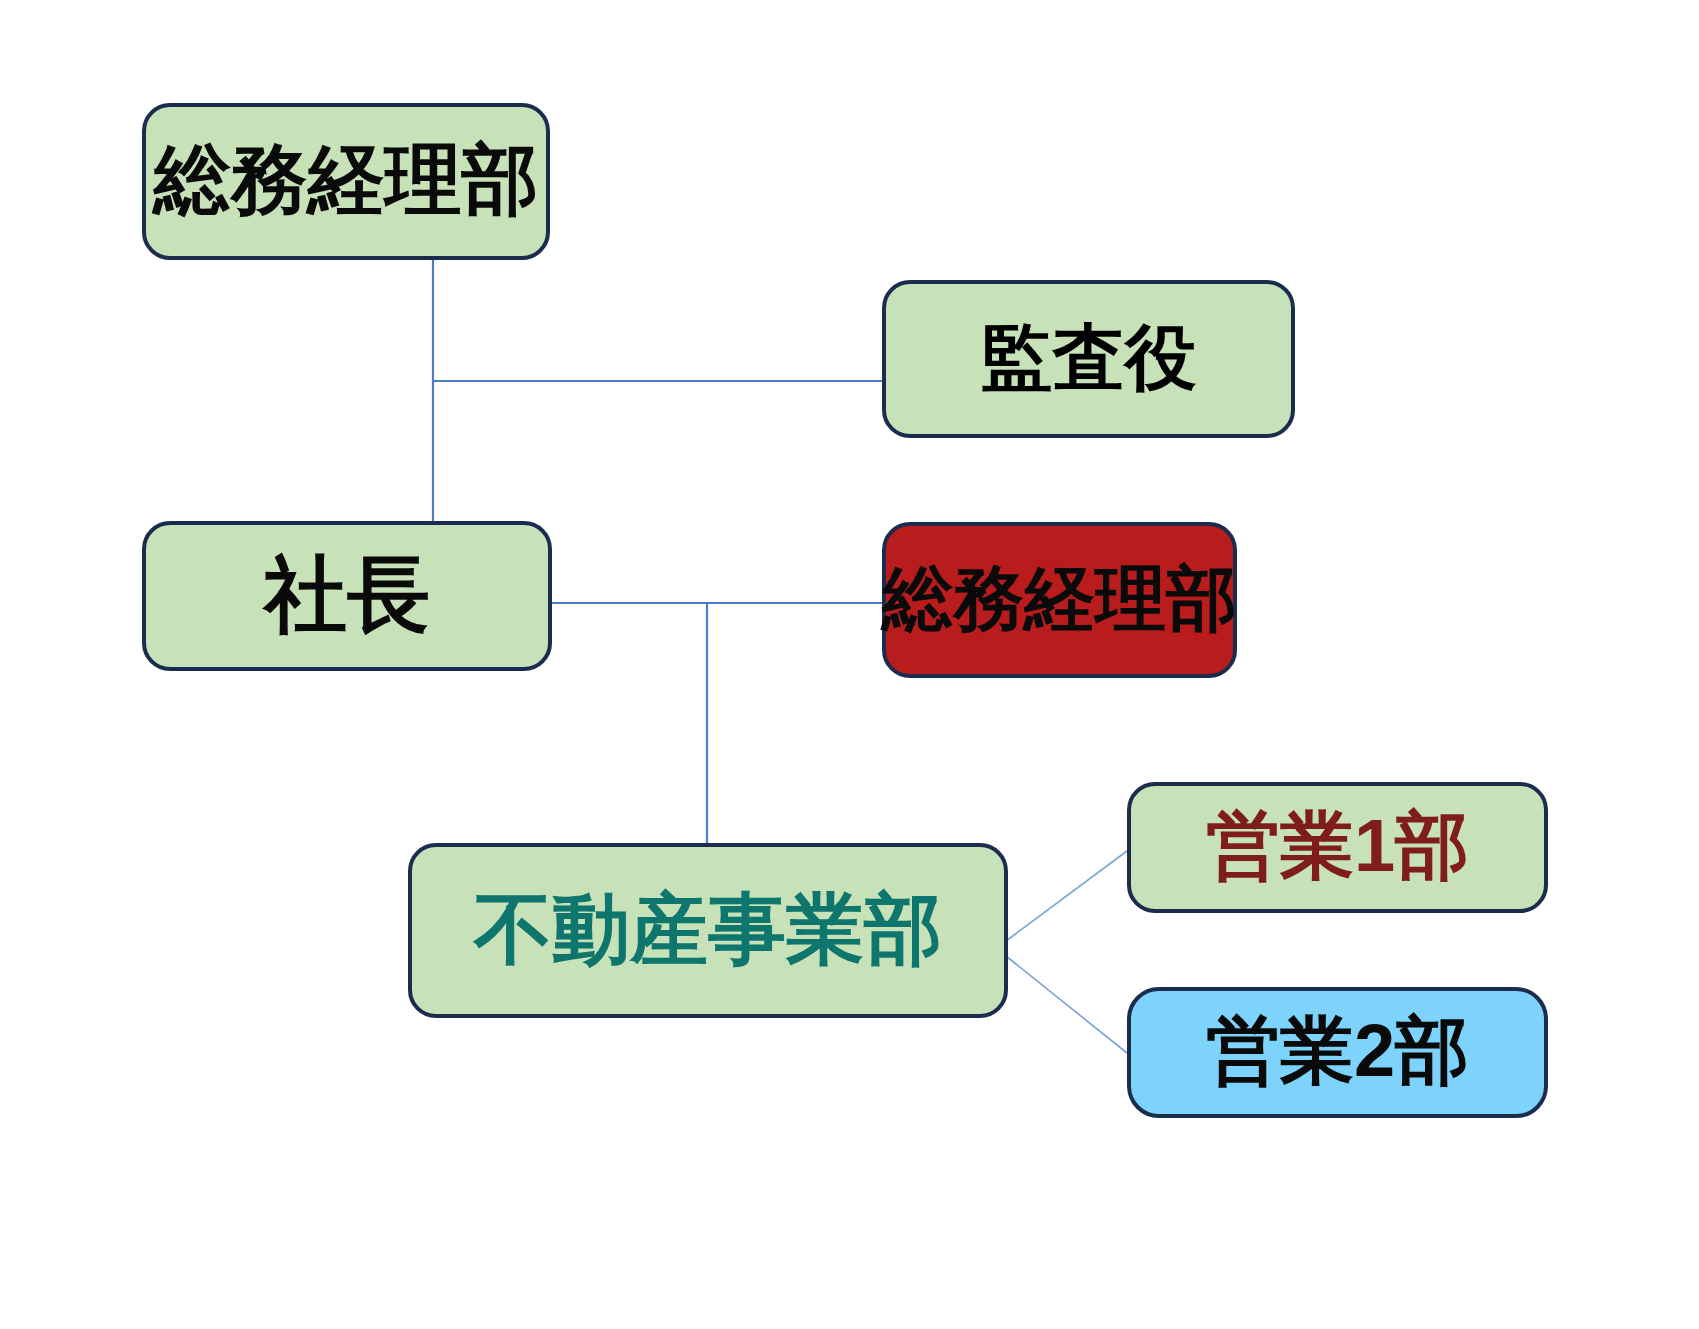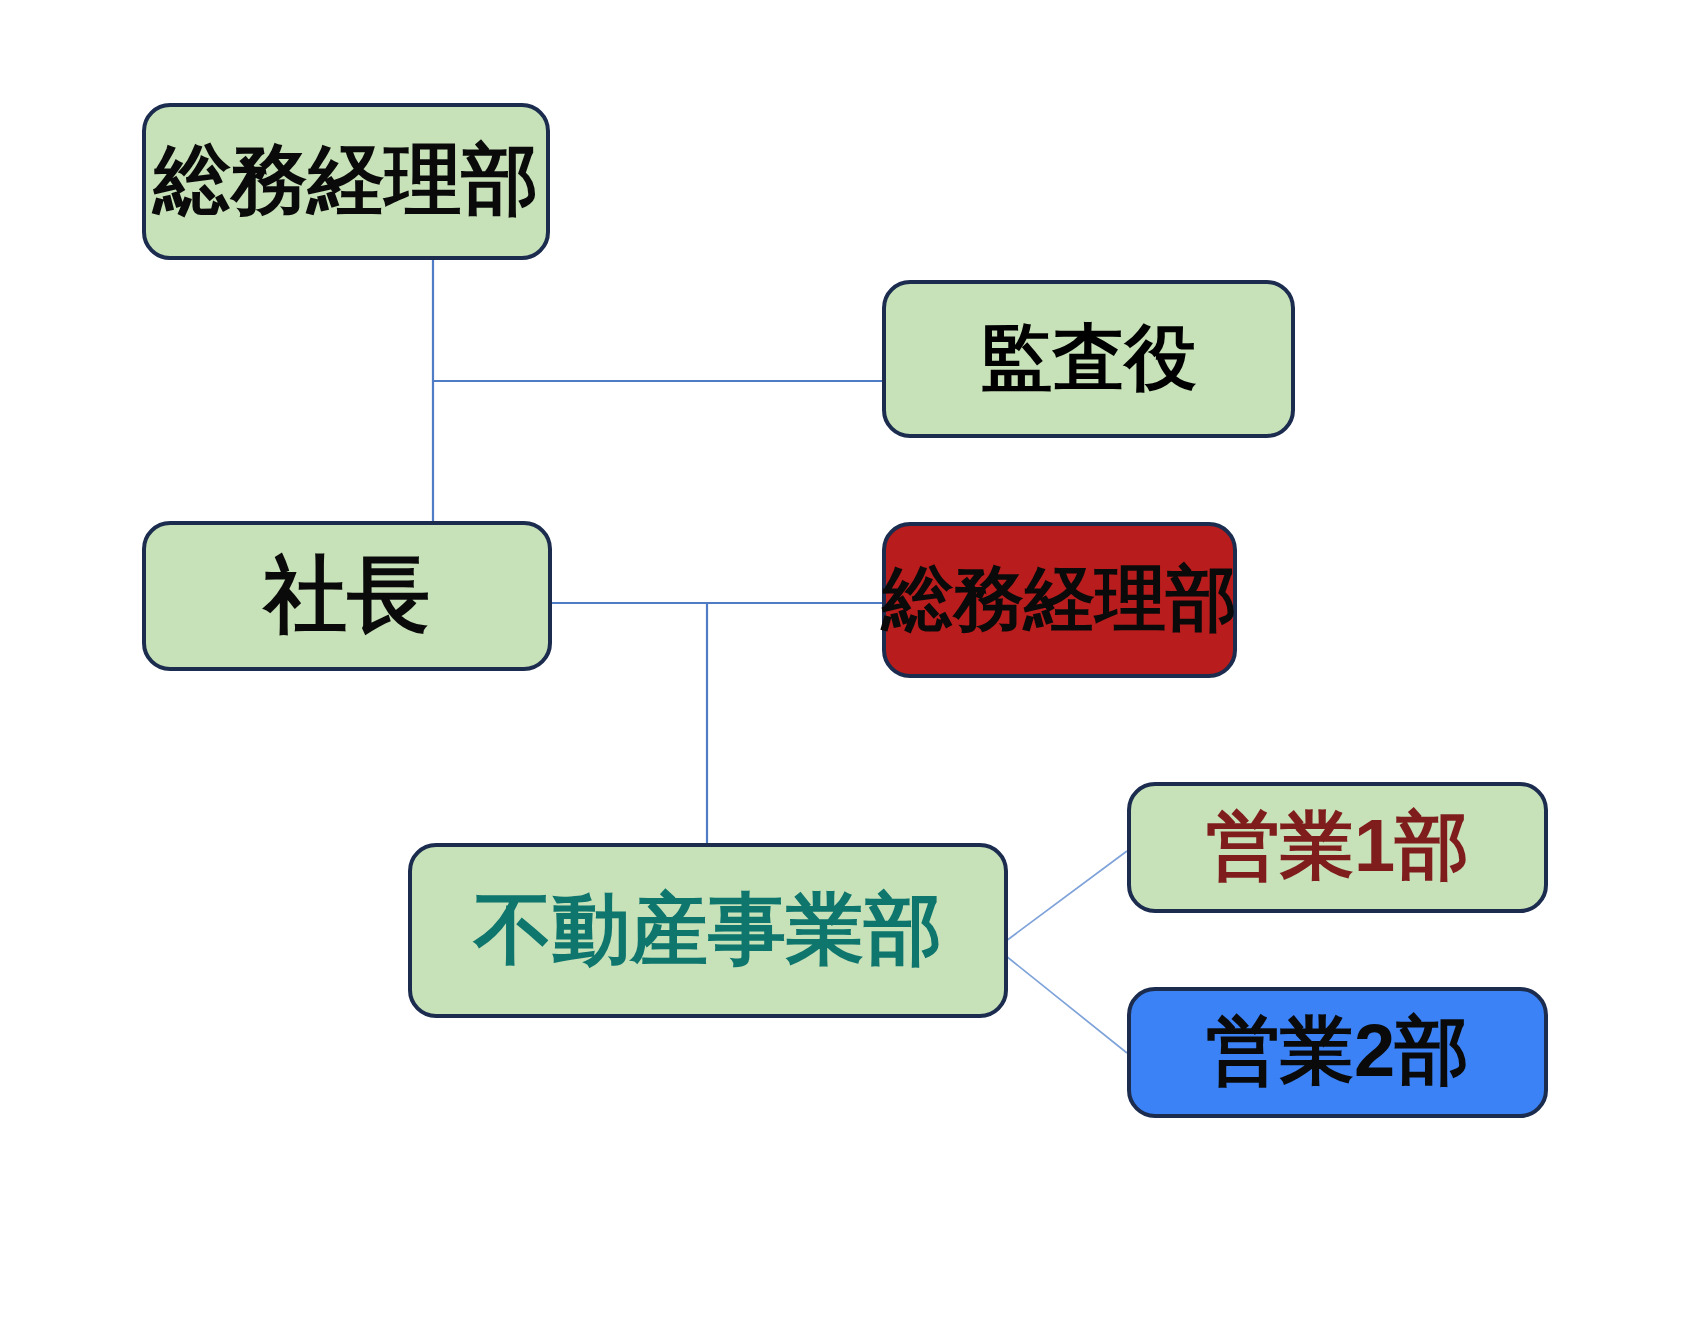--- a/index.html
+++ b/index.html
@@ -54,17 +54,17 @@
       </div>
       <div class="node" style="left: 882px; top: 522px; width: 355px; height: 156px; background: #b91c1c; border-color: rgb(27, 44, 79); color: rgb(10, 10, 10); font-size: 71px;">
         <span class="node-label">総務経理部</span>
       </div>
       <div class="node" style="left: 408px; top: 843px; width: 600px; height: 175px; background: rgb(199, 225, 184); border-color: rgb(27, 44, 79); color: #0f766e; font-size: 78px;">
         <span class="node-label">不動産事業部</span>
       </div>
       <div class="node" style="left: 1127px; top: 782px; width: 421px; height: 131px; background: rgb(199, 225, 184); border-color: rgb(27, 44, 79); color: #7f1d1d; font-size: 74px;">
         <span class="node-label">営業1部</span>
       </div>
-      <div class="node" style="left: 1127px; top: 987px; width: 421px; height: 131px; background: #3b82f6; border-color: rgb(27, 44, 79); color: rgb(10, 10, 10); font-size: 74px;">
+      <div class="node" style="left: 1127px; top: 987px; width: 421px; height: 131px; background: #7dd3fc; border-color: rgb(27, 44, 79); color: rgb(10, 10, 10); font-size: 74px; border-radius: 32px;">
         <span class="node-label">営業2部</span>
       </div>
     </div>
 </div>
 
 </body></html>

